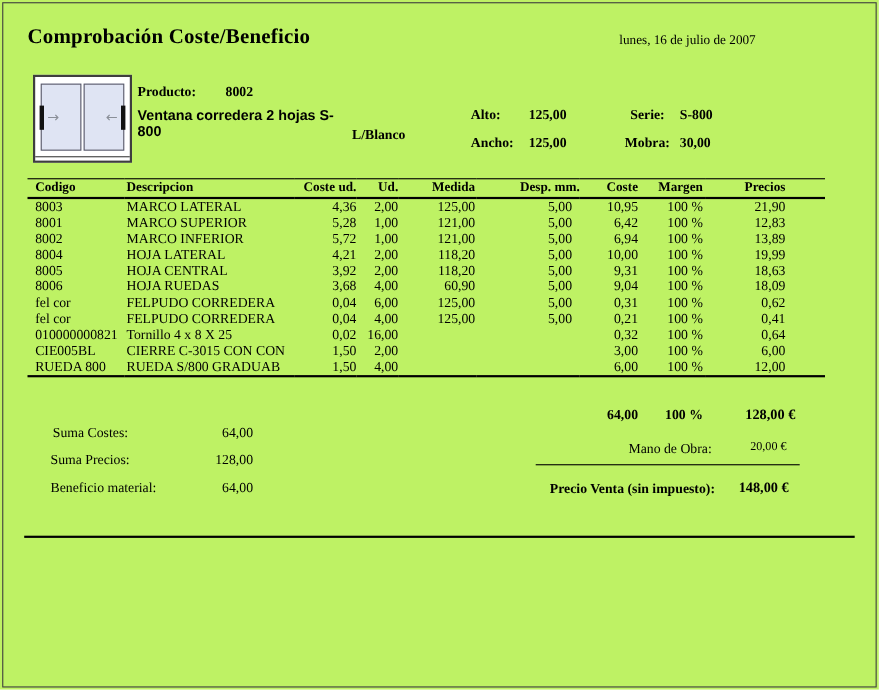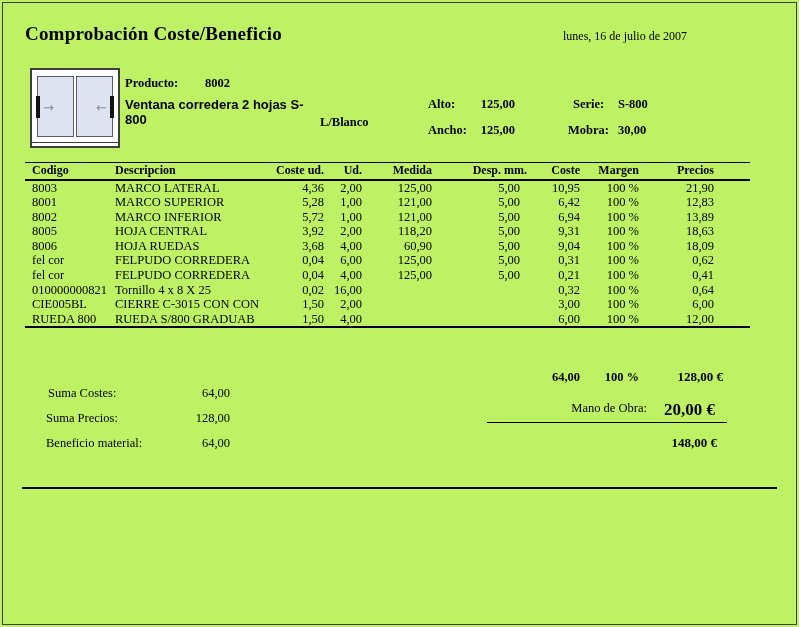--- a/index.html
+++ b/index.html
@@ -67,21 +67,21 @@
   .tot-precio{left:618px;top:369px;width:105px;text-align:right;font-weight:bold;font-size:13px;}
 
   .suma-costes-label{left:48px;top:386px;}
   .suma-costes-value{left:150px;top:386px;width:80px;text-align:right;}
   .suma-precios-label{left:46px;top:411px;}
   .suma-precios-value{left:150px;top:411px;width:80px;text-align:right;}
   .beneficio-label{left:46px;top:436px;}
   .beneficio-value{left:150px;top:436px;width:80px;text-align:right;}
 
   .mano-label{left:480px;top:401px;width:167px;text-align:right;font-family:Liberation Serif, serif;}
-  .mano-value{left:610px;top:400px;width:105px;text-align:right;font-weight:bold;font-size:17px;}
+  .mano-value{left:610px;top:400px;width:105px;text-align:right;font-weight:normal;font-size:11px;}
   .mano-rule{left:487px;top:422px;width:240px;height:1px;background:#000;}
   .pv-label{left:400px;top:437px;width:250px;text-align:right;font-weight:bold;}
   .pv-value{left:612px;top:435px;width:105px;text-align:right;font-weight:bold;font-size:13px;}
 
   .bottom-rule{left:22px;top:487px;width:755px;height:2px;background:#000;}
 </style>
 </head>
 <body>
 
 <div class="screen">
@@ -158,20 +158,31 @@
           <td class="c1">MARCO INFERIOR</td>
           <td class="c2">5,72</td>
           <td class="c3">1,00</td>
           <td class="c4">121,00</td>
           <td class="c5">5,00</td>
           <td class="c6">6,94</td>
           <td class="c7">100 %</td>
           <td class="c8">13,89</td>
         </tr>
         <tr>
+          <td class="c0">8004</td>
+          <td class="c1">HOJA LATERAL</td>
+          <td class="c2">4,21</td>
+          <td class="c3">2,00</td>
+          <td class="c4">118,20</td>
+          <td class="c5">5,00</td>
+          <td class="c6">10,00</td>
+          <td class="c7">100 %</td>
+          <td class="c8">19,99</td>
+        </tr>
+        <tr>
           <td class="c0">8005</td>
           <td class="c1">HOJA CENTRAL</td>
           <td class="c2">3,92</td>
           <td class="c3">2,00</td>
           <td class="c4">118,20</td>
           <td class="c5">5,00</td>
           <td class="c6">9,31</td>
           <td class="c7">100 %</td>
           <td class="c8">18,63</td>
         </tr>
@@ -251,16 +262,17 @@
   <div class="abs sum suma-costes-label">Suma Costes:</div>
   <div class="abs sum suma-costes-value">64,00</div>
   <div class="abs sum suma-precios-label">Suma Precios:</div>
   <div class="abs sum suma-precios-value">128,00</div>
   <div class="abs sum beneficio-label">Beneficio material:</div>
   <div class="abs sum beneficio-value">64,00</div>
 
   <div class="abs sum mano-label">Mano de Obra:</div>
   <div class="abs sum mano-value">20,00 €</div>
   <div class="abs mano-rule"></div>
+  <div class="abs sum pv-label">Precio Venta (sin impuesto):</div>
   <div class="abs sum pv-value">148,00 €</div>
 
   <div class="abs bottom-rule"></div>
 </div>
 
 </body></html>

